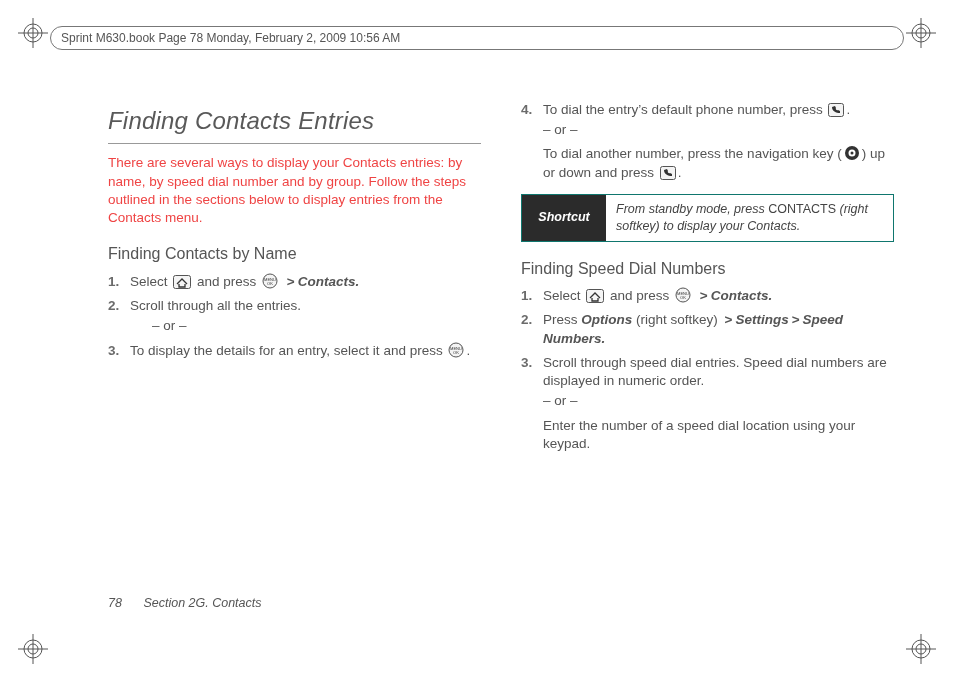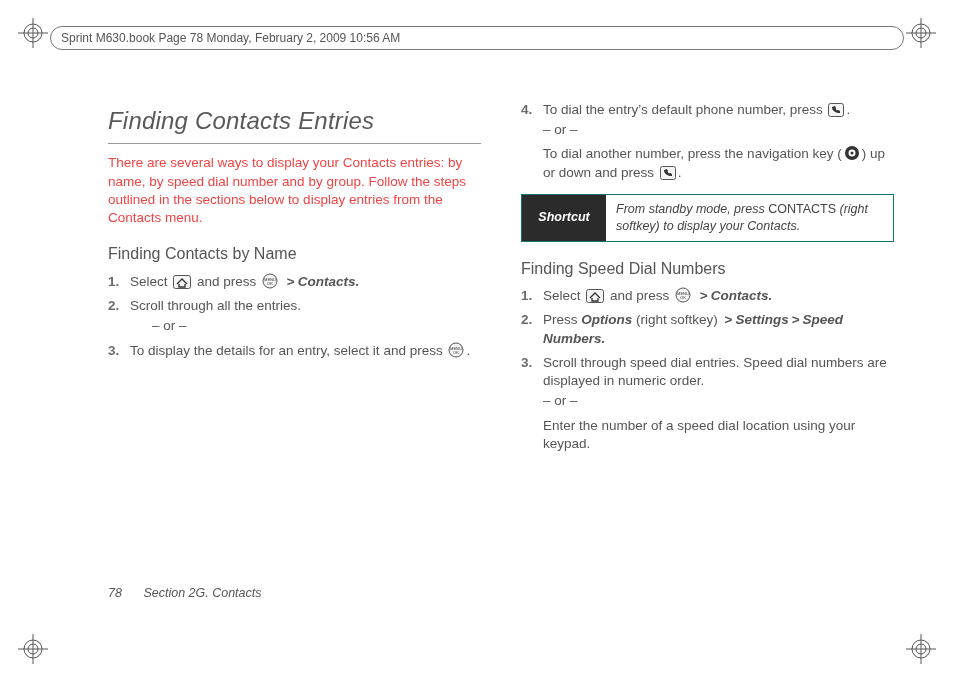--- a/index.html
+++ b/index.html
@@ -25,21 +25,21 @@
   .bold-it{font-style:italic;font-weight:700;color:#555}
   .gt{font-weight:700;margin:0 3px}
   
   .ic{display:inline-block;vertical-align:-3px;margin:0 2px}
   .ic svg{display:block}
   
   .callout{display:flex;border:1px solid #0f766e;margin:12px 0;font-size:12.5px}
   .callout .lbl{background:#2b2b2b;color:#fff;font-style:italic;font-weight:700;display:flex;align-items:center;justify-content:center;padding:6px 10px;min-width:64px}
   .callout .txt{padding:6px 10px;font-style:italic;color:#444;flex:1}
   
-  .footer{position:absolute;left:108px;bottom:80px;font-size:12.5px;color:#555}
+  .footer{position:absolute;left:108px;bottom:70px;font-size:12.5px;color:#555}
   .footer .pn{font-style:italic;margin-right:18px}
   .footer .sec{font-style:italic}
 </style>
 </head>
 <body>
 <div class="page">
 
 <div class="crop tl">
       <svg width="30" height="30">
         <circle cx="15" cy="15" r="9" fill="none" stroke="#555"></circle>

